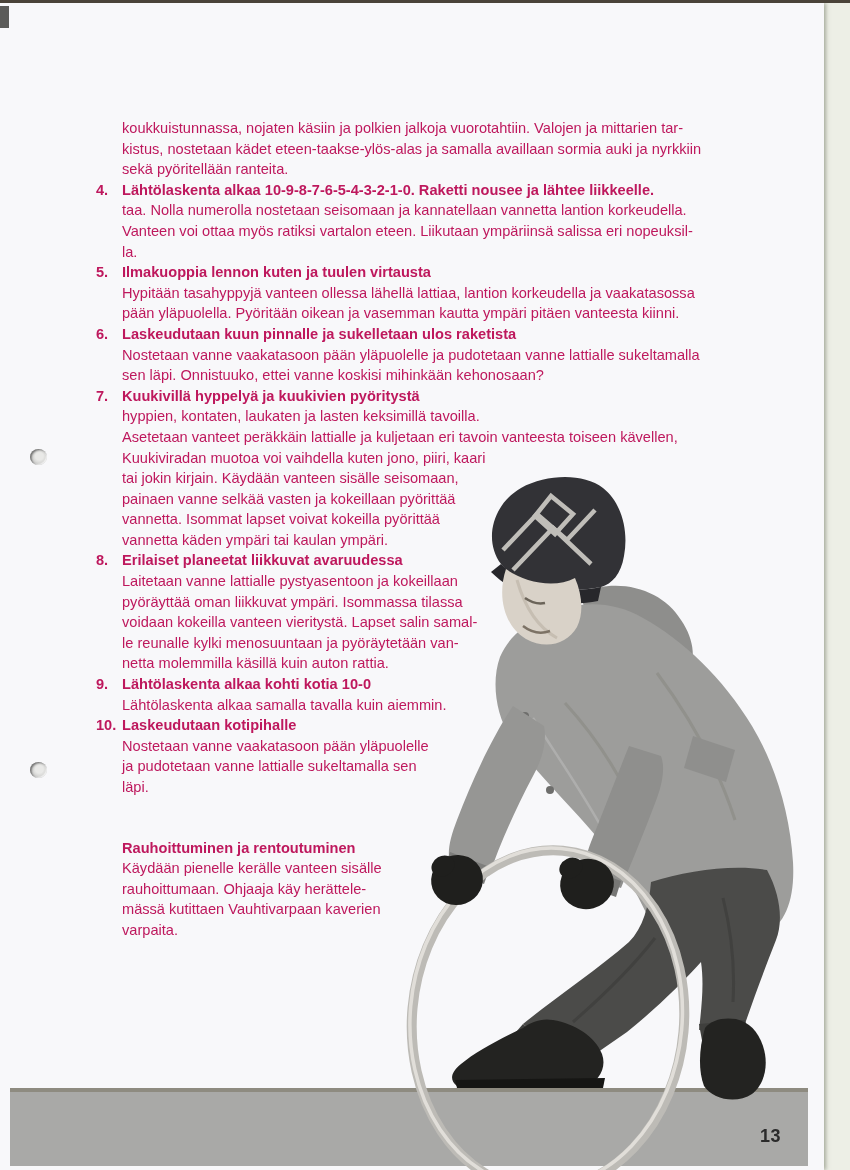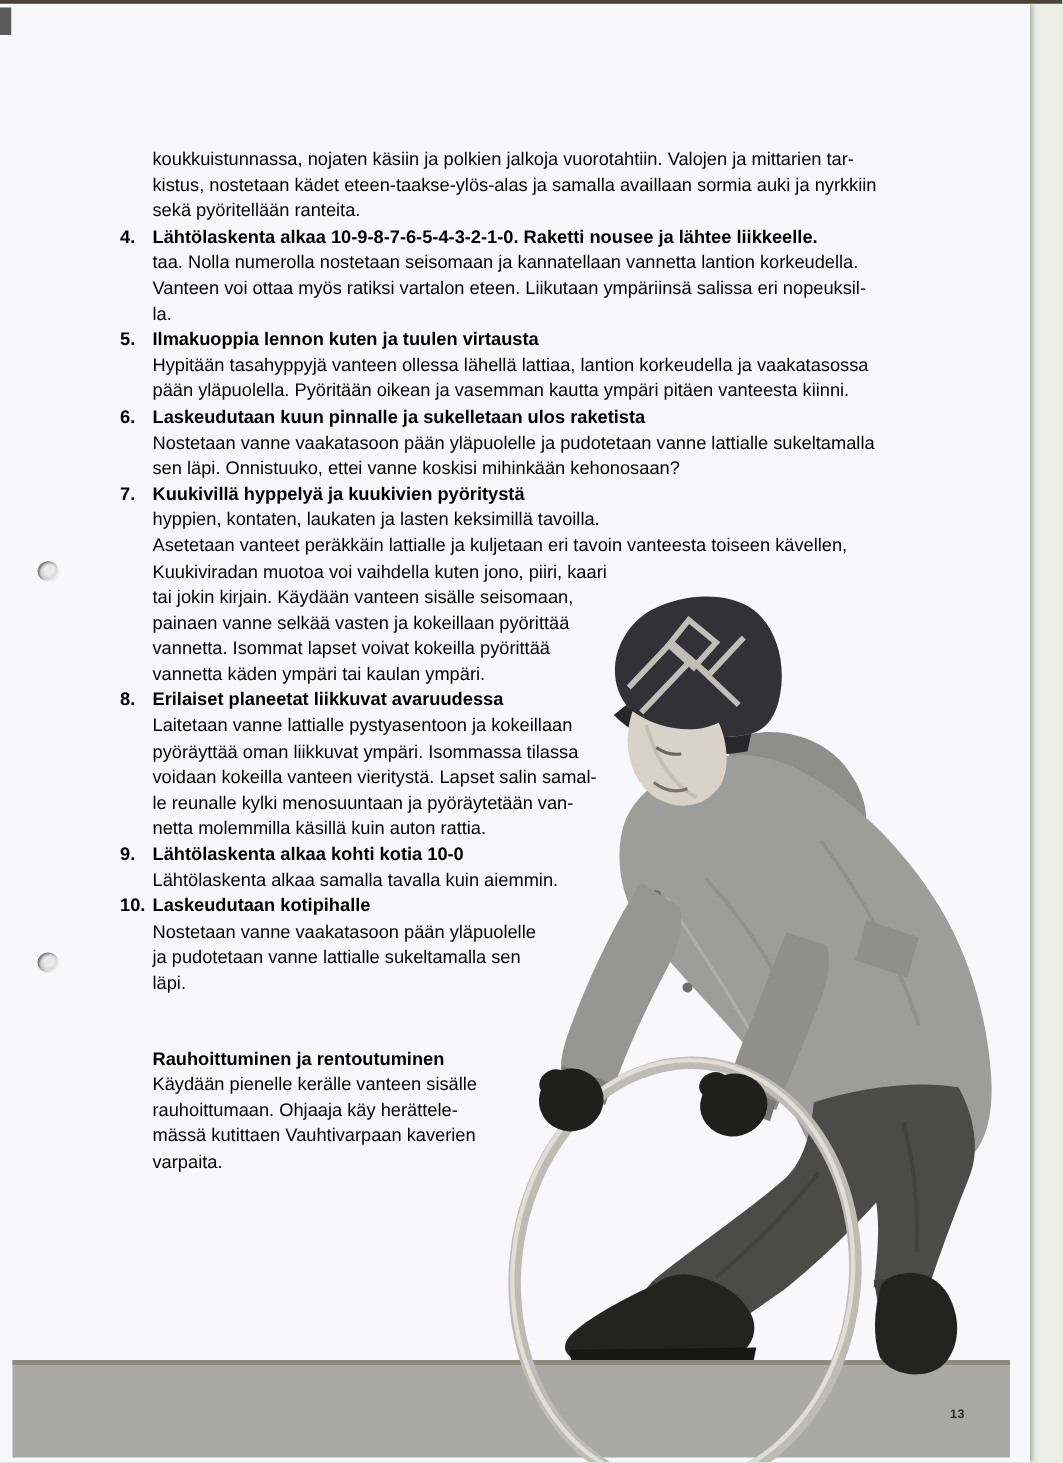--- a/index.html
+++ b/index.html
@@ -22,36 +22,36 @@
   .binder-hole {
     position:absolute; width:17px; height:16px; border-radius:50%;
     background: radial-gradient(circle at 55% 45%, #e9e9e7 30%, #c9c9c7 70%, #9a9a98 100%);
     box-shadow: inset 1.5px 1px 2px rgba(90,90,90,.8), inset -1px -1px 1px rgba(255,255,255,.7);
   }
   .hole-1 { left:30px; top:449px; }
   .hole-2 { left:30px; top:762px; }
 
   .textcol {
     position:absolute; left:96px; top:118px; width:660px;
-    color:#000000; font-size:14.6px; line-height:20.6px;
+    color:#be185d; font-size:14.6px; line-height:20.6px;
   }
   .intro { margin-left:26px; }
   .item { display:flex; }
   .num  { flex:none; width:26px; font-weight:700; }
   .title { font-weight:700; white-space:nowrap; }
   .subtitle { font-weight:700; white-space:nowrap;margin-top:40px; }
   .tline { white-space:nowrap; }
 
   .footer-band {
     position:absolute; left:10px; top:1088px; width:798px; height:74px;
     background:#a9a9a7; border-top:4px solid #8e8b80; z-index:1;
   }
   .page-number {
     position:absolute; left:760px; top:1126px; z-index:3;
-    font-weight:700; font-size:10px; letter-spacing:.5px; color:#2b2b2b;
+    font-weight:700; font-size:18px; letter-spacing:.5px; color:#2b2b2b;
   }
   .photo {
     position:absolute; left:405px; top:468px; width:410px; height:702px; z-index:2;
   }
 </style>
 </head>
 <body>
 
 <div class="scan">
   <div class="paper"></div>

